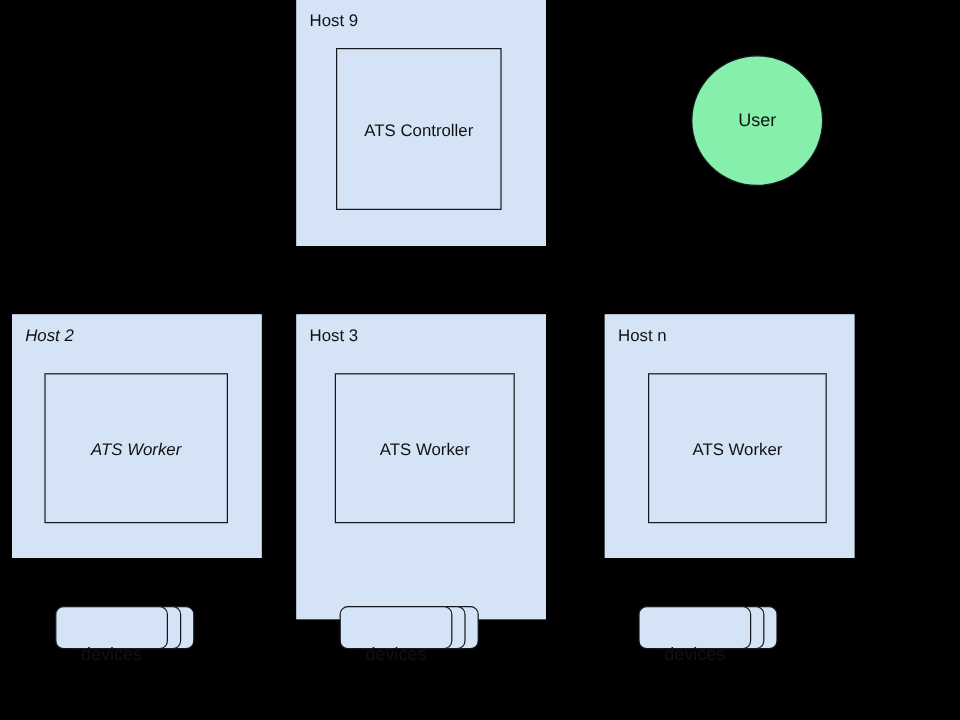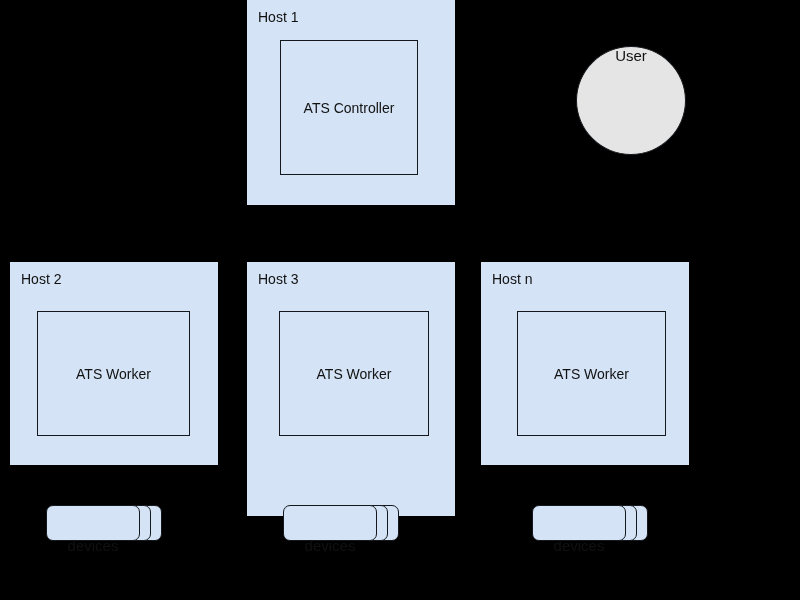--- a/index.html
+++ b/index.html
@@ -49,24 +49,25 @@
   .service-label {
     font-size: 14px;
     color: #111111;
     white-space: nowrap;
   }
 
   
   .actor-circle {
     position: absolute;
     border-radius: 50%;
-    background: #e5e5e5;
+    background: #86efac;
     border: 1.3px solid #15181c;
     box-sizing: border-box;
     display: flex;
+    align-items: center;
     justify-content: center;
   }
   .actor-label {
     font-size: 15px;
     color: #111111;
     white-space: nowrap;
   }
 
   
   .device-stack {
@@ -97,45 +98,45 @@
     white-space: nowrap;
     margin-top: 44px;
   }
 </style>
 </head>
 <body>
 
 <div id="canvas">
 
   <div class="host-box" style="left:247px; top:0px; width:208px; height:205px;">
-    <div class="host-label">Host 1</div>
+    <div class="host-label">Host 9</div>
     <div class="service-box" style="left:32px; top:39px; width:138px; height:135px;">
       <span class="service-label">ATS Controller</span>
     </div>
   </div>
 
   <div class="actor-circle" style="left:576px; top:46px; width:110px; height:109px;">
     <span class="actor-label">User</span>
   </div>
 
-  <div class="host-box" style="left:10px; top:262px; width:208px; height:203px;">
+  <div class="host-box" style="left:10px; top:262px; width:208px; height:203px;font-style:italic;">
     <div class="host-label">Host 2</div>
     <div class="service-box" style="left:26px; top:48px; width:153px; height:125px;">
       <span class="service-label">ATS Worker</span>
     </div>
   </div>
 
   <div class="host-box" style="left:247px; top:262px; width:208px; height:254px;">
     <div class="host-label">Host 3</div>
     <div class="service-box" style="left:31px; top:48px; width:150px; height:125px;">
       <span class="service-label">ATS Worker</span>
     </div>
   </div>
 
-  <div class="host-box" style="left:481px; top:262px; width:208px; height:203px;">
+  <div class="host-box" style="left:504px; top:262px; width:208px; height:203px;">
     <div class="host-label">Host n</div>
     <div class="service-box" style="left:35px; top:48px; width:149px; height:125px;">
       <span class="service-label">ATS Worker</span>
     </div>
   </div>
 
   <div class="device-stack" style="left:46px; top:505px;">
     <div class="device-card back2"></div>
     <div class="device-card back1"></div>
     <div class="device-card front">

